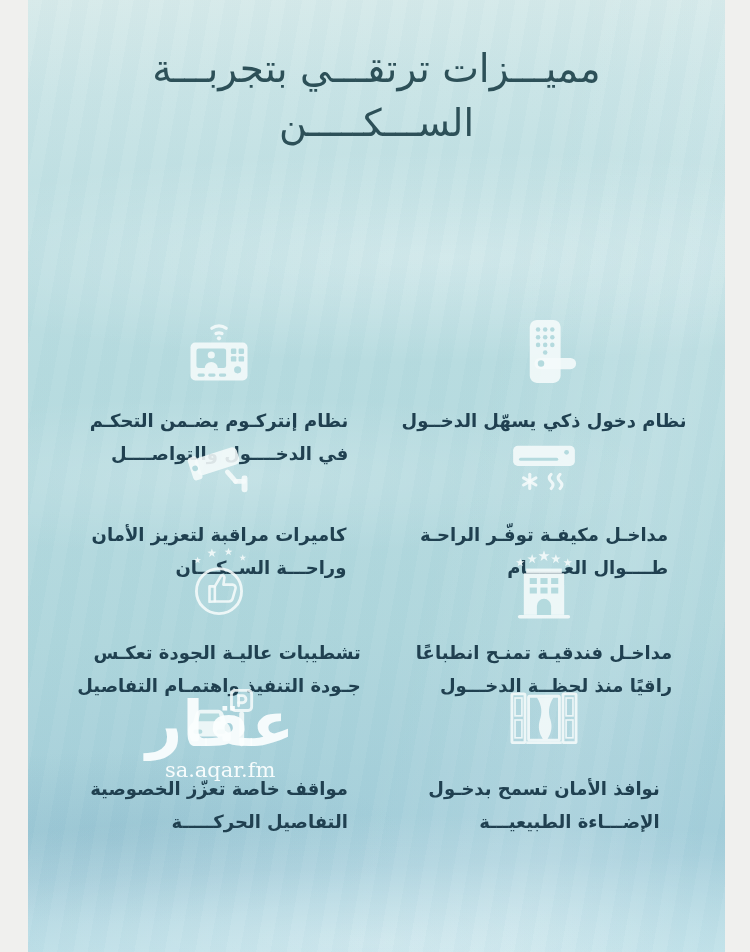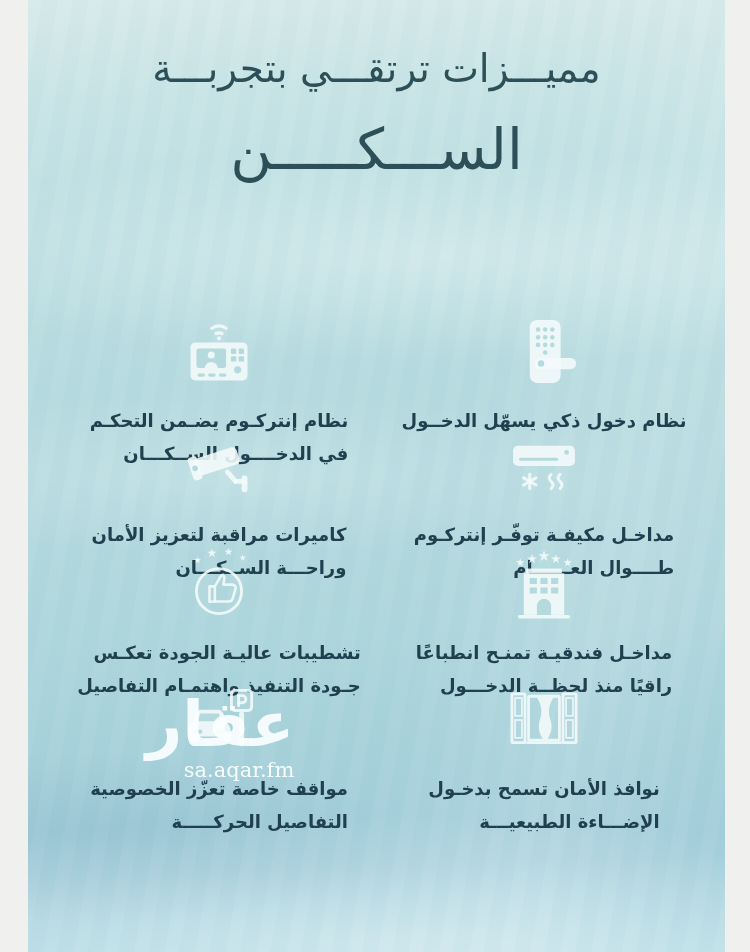--- a/index.html
+++ b/index.html
@@ -26,41 +26,41 @@
   .card::after {
     content:""; position:absolute; inset:0; pointer-events:none; opacity:.65;
     background:repeating-linear-gradient(100deg,
       rgba(255,255,255,0.05) 0 14px, rgba(130,180,196,0.05) 14px 30px);
   }
   .title {
     position:absolute; top:46px; left:0; width:100%; z-index:2;
     text-align:center; direction:rtl; color:#2d5058;
   }
   .title-line1 { font-size:39px; letter-spacing:.5px; }
-  .title-line2 { font-size:57px; margin-top:25px; }
+  .title-line2 { font-size:38px; margin-top:10px; }
 
   .feature-row {
     position:absolute; left:0; width:100%; z-index:2; box-sizing:border-box;
     display:flex; direction:rtl; justify-content:space-between;
     padding:0 20px 0 30px;
   }
   .row-1 { top:310px; } .row-2 { top:424px; } .row-3 { top:542px; } .row-4 { top:678px; }
 
   .feature { display:flex; direction:rtl; align-items:center; gap:10px; width:322px;flex-direction:column; }
   .icon-box { flex:0 0 auto; width:80px; height:84px; display:flex; align-items:center; justify-content:center; }
   .icon-box svg { width:76px; height:76px; }
   .feature-text {
     flex:1; direction:rtl; text-align:right; color:#204050;
     font-weight:bold; font-size:18px; line-height:1.85; white-space:nowrap;
   }
   .wm { position:absolute; left:118px; top:692px; z-index:3; text-align:center;
         color:rgba(251,254,254,0.93); direction:rtl; }
   .wm-logo { font-size:63px; font-weight:bold; line-height:1.05; letter-spacing:1px; }
   .wm-url  { font-size:21px; margin-top:0; direction:ltr;
-             font-family:"DejaVu Serif", serif; color:rgba(251,254,254,0.95);text-align:right; }
+             font-family:"DejaVu Serif", serif; color:rgba(251,254,254,0.95); }
 
   .ic-fill { fill:#f5fbfb; fill-opacity:.88; }
   .ic-cut  { fill:#b4dade; }
   .ic-strk { stroke:#f5fbfb; stroke-opacity:.88; fill:none; }
 </style>
 </head>
 <body>
 
 <div class="page">
   <div class="card">
@@ -114,21 +114,21 @@
                 <rect x="48.5" y="35.5" width="4.6" height="4.6" rx="1"></rect>
               <circle cx="47.7" cy="47" r="3"></circle>
               <rect x="14" y="50" width="6" height="2.8" rx="1.2"></rect>
                 <rect x="23" y="50" width="6" height="2.8" rx="1.2"></rect>
                 <rect x="32" y="50" width="6" height="2.8" rx="1.2"></rect>
             </g>
           </svg>
         </span>
         <div class="feature-text">
           <div>نظام إنتركـوم يضـمن التحكـم</div>
-          <div>في الدخــــول الســكـــان</div>
+          <div>في الدخــــول والتواصــــل</div>
         </div>
       </div>
     </div>
 
     <div class="feature-row row-2">
       <div class="feature">
         <span class="icon-box">
           <svg viewBox="0 0 64 64">
             <rect class="ic-fill" x="6" y="15" width="52" height="17" rx="4"></rect>
             <rect class="ic-cut" x="11" y="25" width="33" height="2.6" rx="1.3"></rect>
@@ -136,21 +136,21 @@
             <g class="ic-strk" stroke-width="2.6" stroke-linecap="round">
               <path d="M20 39 v12"></path>
                 <path d="M14.8 42 l10.4 6"></path>
                 <path d="M25.2 42 l-10.4 6"></path>
               <path d="M38 39 q-3.2 3 0 6 t0 6"></path>
               <path d="M45.5 39 q-3.2 3 0 6 t0 6"></path>
             </g>
           </svg>
         </span>
         <div class="feature-text">
-          <div>مداخـل مكيفـة توفّـر إنتركـوم</div>
+          <div>مداخـل مكيفـة توفّـر الراحـة</div>
           <div>طــــوال العــــــام</div>
         </div>
       </div>
       <div class="feature">
         <span class="icon-box">
           <svg viewBox="0 0 64 64">
             <g transform="rotate(-18 32 28)">
               <rect class="ic-fill" x="12" y="20" width="37" height="15" rx="4"></rect>
               <rect class="ic-fill" x="7" y="17.5" width="8" height="20" rx="2.5"></rect>
               <circle class="ic-cut" cx="11" cy="27.5" r="2.4"></circle>

